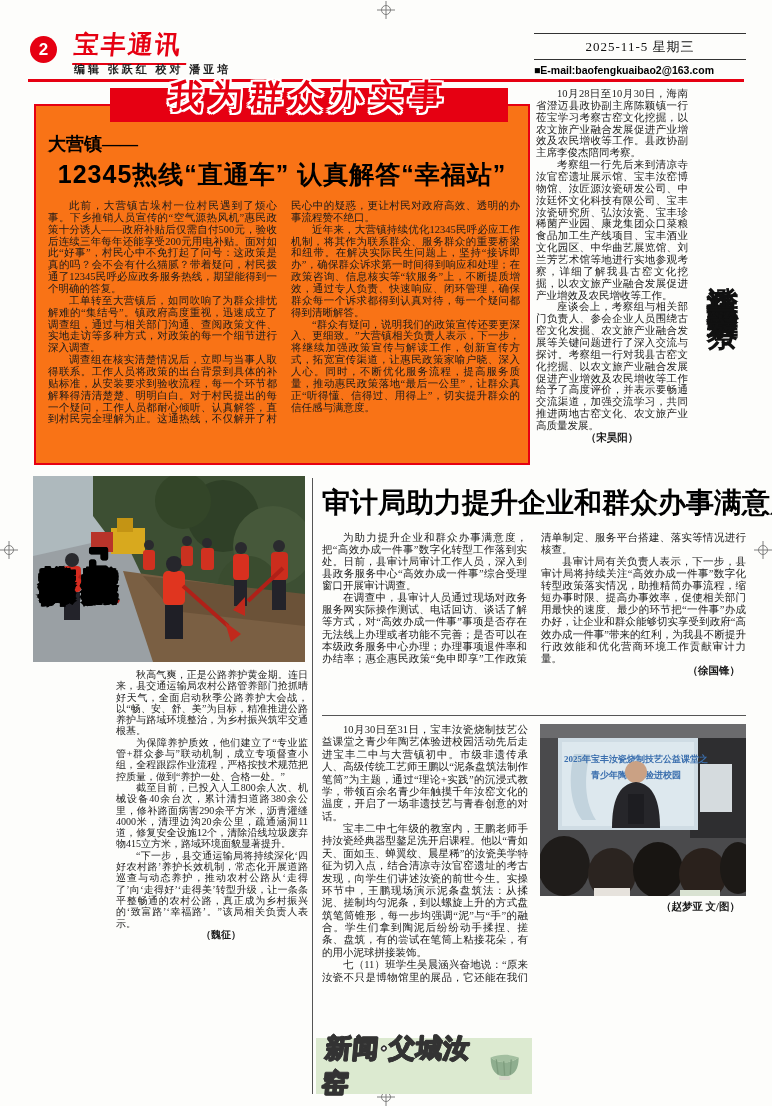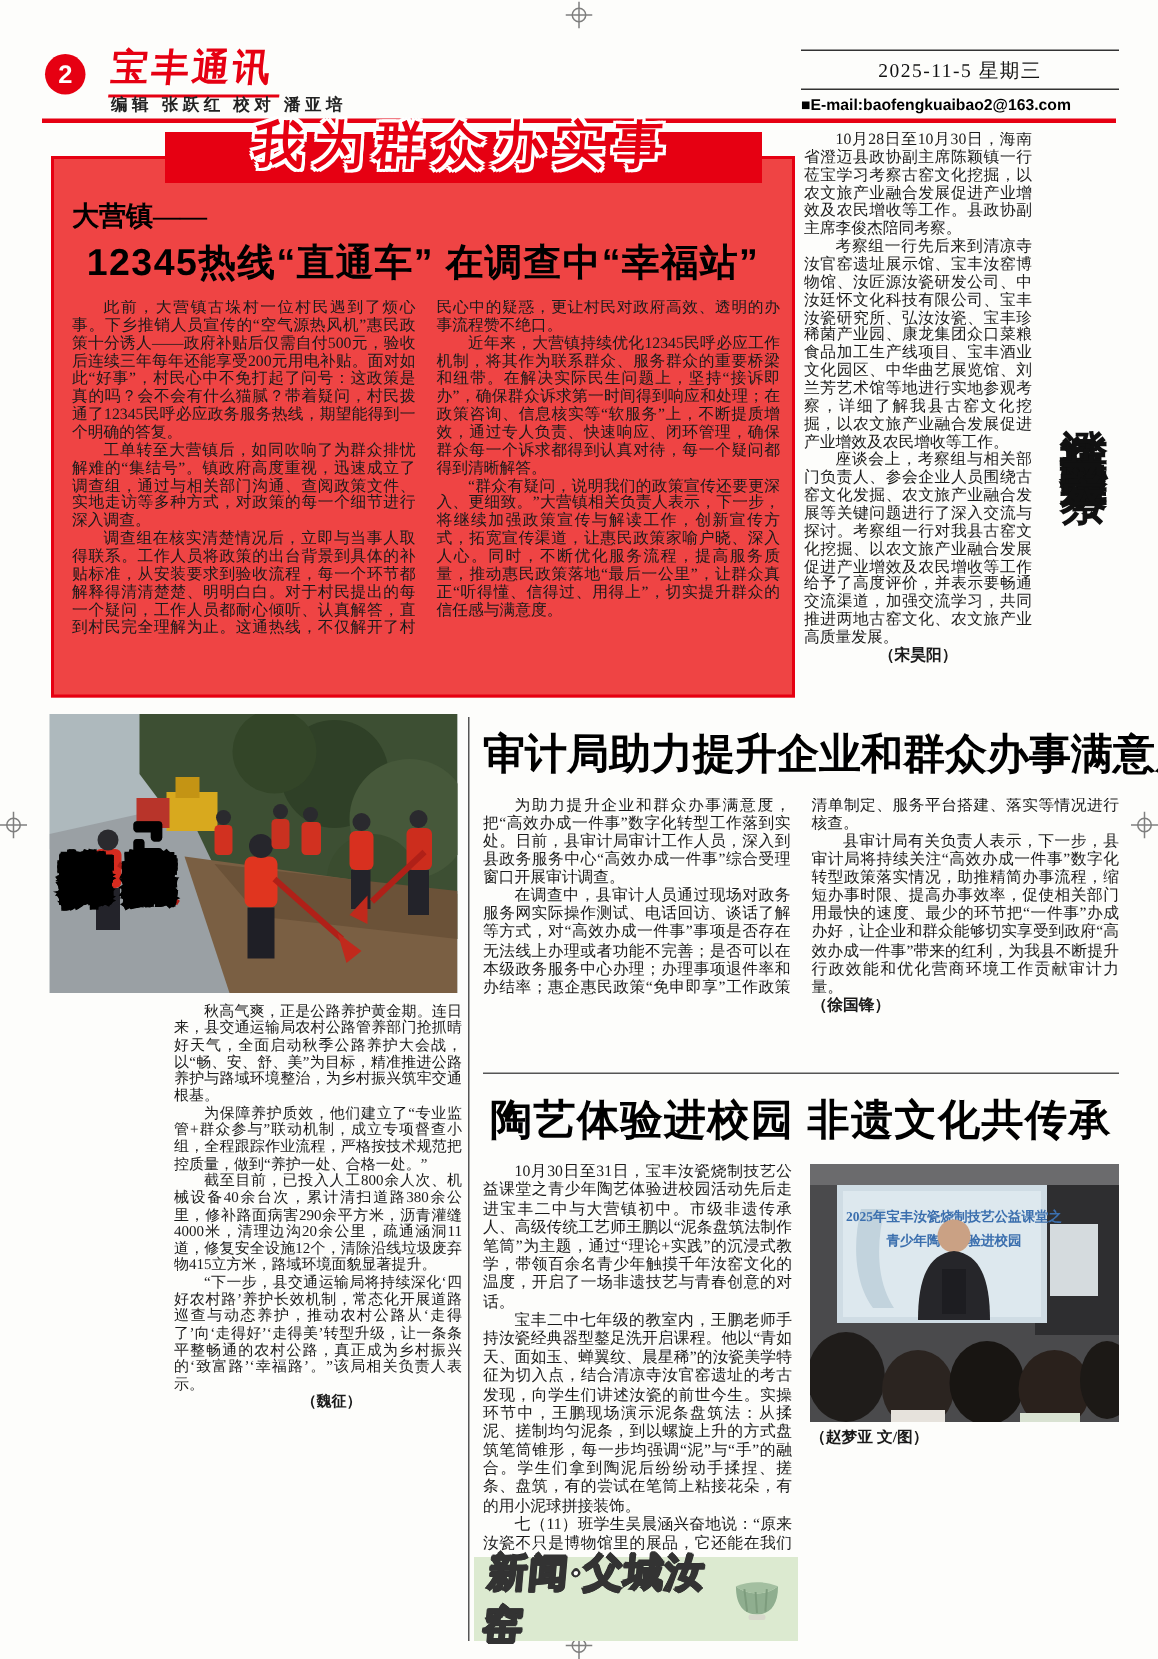--- a/index.html
+++ b/index.html
@@ -29,28 +29,28 @@
                       font-family:"Liberation Sans",sans-serif; }
   .headrule { position:absolute; left:28px; top:79px; width:716px; height:3px; background:#e60012; }
 
   
   .banner { position:absolute; left:110px; top:88px; width:398px; height:34px; background:#e60012; text-align:center; }
   .banner span { position:relative; top:-14px; display:inline-block; color:#e60012; font-weight:900; font-size:34px;
                  letter-spacing:6px; transform:skewX(-4deg);
                  text-shadow:-2px 0 #fff,2px 0 #fff,0 -2px #fff,0 2px #fff,-2px -2px #fff,2px 2px #fff,2px -2px #fff,-2px 2px #fff; }
 
   
-  .mainbox { position:absolute; left:34px; top:104px; width:496px; height:361px; border:2px solid #e60012; background:#ef4444; }
+  .mainbox { position:absolute; left:34px; top:104px; width:496px; height:361px; border:2px solid #e60012; background:#f97316; }
   .kicker { position:absolute; left:12px; top:26px; font-size:18px; font-weight:bold; color:#000; }
   .mainheadline { position:absolute; left:0; top:52px; width:100%; text-align:center; font-size:25px; font-weight:900;
                   color:#000; font-family:"Liberation Sans",sans-serif; letter-spacing:1px; white-space:nowrap; }
   .mainbody { position:absolute; left:12px; top:94px; width:472px; height:260px; overflow:hidden;
               column-count:2; column-gap:14px; font-size:10.5px; line-height:1.13; text-align:justify; }
   p.para { text-indent:2em; }
-  .byline { text-align:left; font-weight:bold; padding-right:6px; }
+  .byline { text-align:right; font-weight:bold; padding-right:6px; }
 
   
   .sidebar { position:absolute; left:536px; top:88px; width:212px; height:378px; display:flex; }
   .sidebar-text { width:152px; height:100%; overflow:hidden; font-size:10.5px; line-height:1.13; text-align:justify; }
   .sidebar-title { width:56px; margin-left:4px; writing-mode:vertical-rl; text-orientation:upright;
                    font-size:32px; font-weight:900; color:#111; letter-spacing:3px; line-height:1.6;
                    display:flex; justify-content:center; }
   .sidebar-byline { text-align:center; font-weight:bold; }
 
   
@@ -124,21 +124,21 @@
   <div class="dateblock">
     <div class="dline"></div>
     <div class="date">2025-11-5 星期三</div>
     <div class="dline"></div>
     <div class="email">■E-mail:baofengkuaibao2@163.com</div>
   </div>
   <div class="headrule"></div>
 
   <div class="mainbox">
     <div class="kicker">大营镇——</div>
-    <div class="mainheadline">12345热线“直通车” 在调查中“幸福站”</div>
+    <div class="mainheadline">12345热线“直通车” 认真解答“幸福站”</div>
     <div class="mainbody">
       <p class="para">此前，大营镇古垛村一位村民遇到了烦心事。下乡推销人员宣传的“空气源热风机”惠民政策十分诱人——政府补贴后仅需自付500元，验收后连续三年每年还能享受200元用电补贴。面对如此“好事”，村民心中不免打起了问号：这政策是真的吗？会不会有什么猫腻？带着疑问，村民拨通了12345民呼必应政务服务热线，期望能得到一个明确的答复。</p>
       <p class="para">工单转至大营镇后，如同吹响了为群众排忧解难的“集结号”。镇政府高度重视，迅速成立了调查组，通过与相关部门沟通、查阅政策文件、实地走访等多种方式，对政策的每一个细节进行深入调查。</p>
       <p class="para">调查组在核实清楚情况后，立即与当事人取得联系。工作人员将政策的出台背景到具体的补贴标准，从安装要求到验收流程，每一个环节都解释得清清楚楚、明明白白。对于村民提出的每一个疑问，工作人员都耐心倾听、认真解答，直到村民完全理解为止。这通热线，不仅解开了村民心中的疑惑，更让村民对政府高效、透明的办事流程赞不绝口。</p>
       <p class="para">近年来，大营镇持续优化12345民呼必应工作机制，将其作为联系群众、服务群众的重要桥梁和纽带。在解决实际民生问题上，坚持“接诉即办”，确保群众诉求第一时间得到响应和处理；在政策咨询、信息核实等“软服务”上，不断提质增效，通过专人负责、快速响应、闭环管理，确保群众每一个诉求都得到认真对待，每一个疑问都得到清晰解答。</p>
       <p class="para">“群众有疑问，说明我们的政策宣传还要更深入、更细致。”大营镇相关负责人表示，下一步，将继续加强政策宣传与解读工作，创新宣传方式，拓宽宣传渠道，让惠民政策家喻户晓、深入人心。同时，不断优化服务流程，提高服务质量，推动惠民政策落地“最后一公里”，让群众真正“听得懂、信得过、用得上”，切实提升群众的信任感与满意度。</p>
 
     </div>
   </div>
 
@@ -217,21 +217,20 @@
     <div class="audit-headline">审计局助力提升企业和群众办事满意度</div>
     <div class="audit-body">
       <p class="para">为助力提升企业和群众办事满意度，把“高效办成一件事”数字化转型工作落到实处。日前，县审计局审计工作人员，深入到县政务服务中心“高效办成一件事”综合受理窗口开展审计调查。</p>
       <p class="para">在调查中，县审计人员通过现场对政务服务网实际操作测试、电话回访、谈话了解等方式，对“高效办成一件事”事项是否存在无法线上办理或者功能不完善；是否可以在本级政务服务中心办理；办理事项退件率和办结率；惠企惠民政策“免申即享”工作政策清单制定、服务平台搭建、落实等情况进行核查。</p>
       <p class="para">县审计局有关负责人表示，下一步，县审计局将持续关注“高效办成一件事”数字化转型政策落实情况，助推精简办事流程，缩短办事时限、提高办事效率，促使相关部门用最快的速度、最少的环节把“一件事”办成办好，让企业和群众能够切实享受到政府“高效办成一件事”带来的红利，为我县不断提升行政效能和优化营商环境工作贡献审计力量。</p>
       <p class="byline">（徐国锋）</p>
     </div>
   </div>
 
   <div class="pottery">
-    <div class="pottery-headline">陶艺体验进校园 非遗文化共传承</div>
     <div class="pottery-cols">
       <div class="pottery-left">
         <p class="para">10月30日至31日，宝丰汝瓷烧制技艺公益课堂之青少年陶艺体验进校园活动先后走进宝丰二中与大营镇初中。市级非遗传承人、高级传统工艺师王鹏以“泥条盘筑法制作笔筒”为主题，通过“理论+实践”的沉浸式教学，带领百余名青少年触摸千年汝窑文化的温度，开启了一场非遗技艺与青春创意的对话。</p>
         <p class="para">宝丰二中七年级的教室内，王鹏老师手持汝瓷经典器型鏊足洗开启课程。他以“青如天、面如玉、蝉翼纹、晨星稀”的汝瓷美学特征为切入点，结合清凉寺汝官窑遗址的考古发现，向学生们讲述汝瓷的前世今生。实操环节中，王鹏现场演示泥条盘筑法：从揉泥、搓制均匀泥条，到以螺旋上升的方式盘筑笔筒锥形，每一步均强调“泥”与“手”的融合。学生们拿到陶泥后纷纷动手揉捏、搓条、盘筑，有的尝试在笔筒上粘接花朵，有的用小泥球拼接装饰。</p>
         <p class="para">七（11）班学生吴晨涵兴奋地说：“原来汝瓷不只是博物馆里的展品，它还能在我们手里‘活’过来！”</p>
       </div>
       <div class="pottery-right">
         <svg class="class-photo" viewBox="0 0 206 172" preserveAspectRatio="none">
           <rect width="206" height="172" fill="#4a4a4c"></rect>
           <rect x="0" y="0" width="206" height="14" fill="#6b6b6d"></rect>

